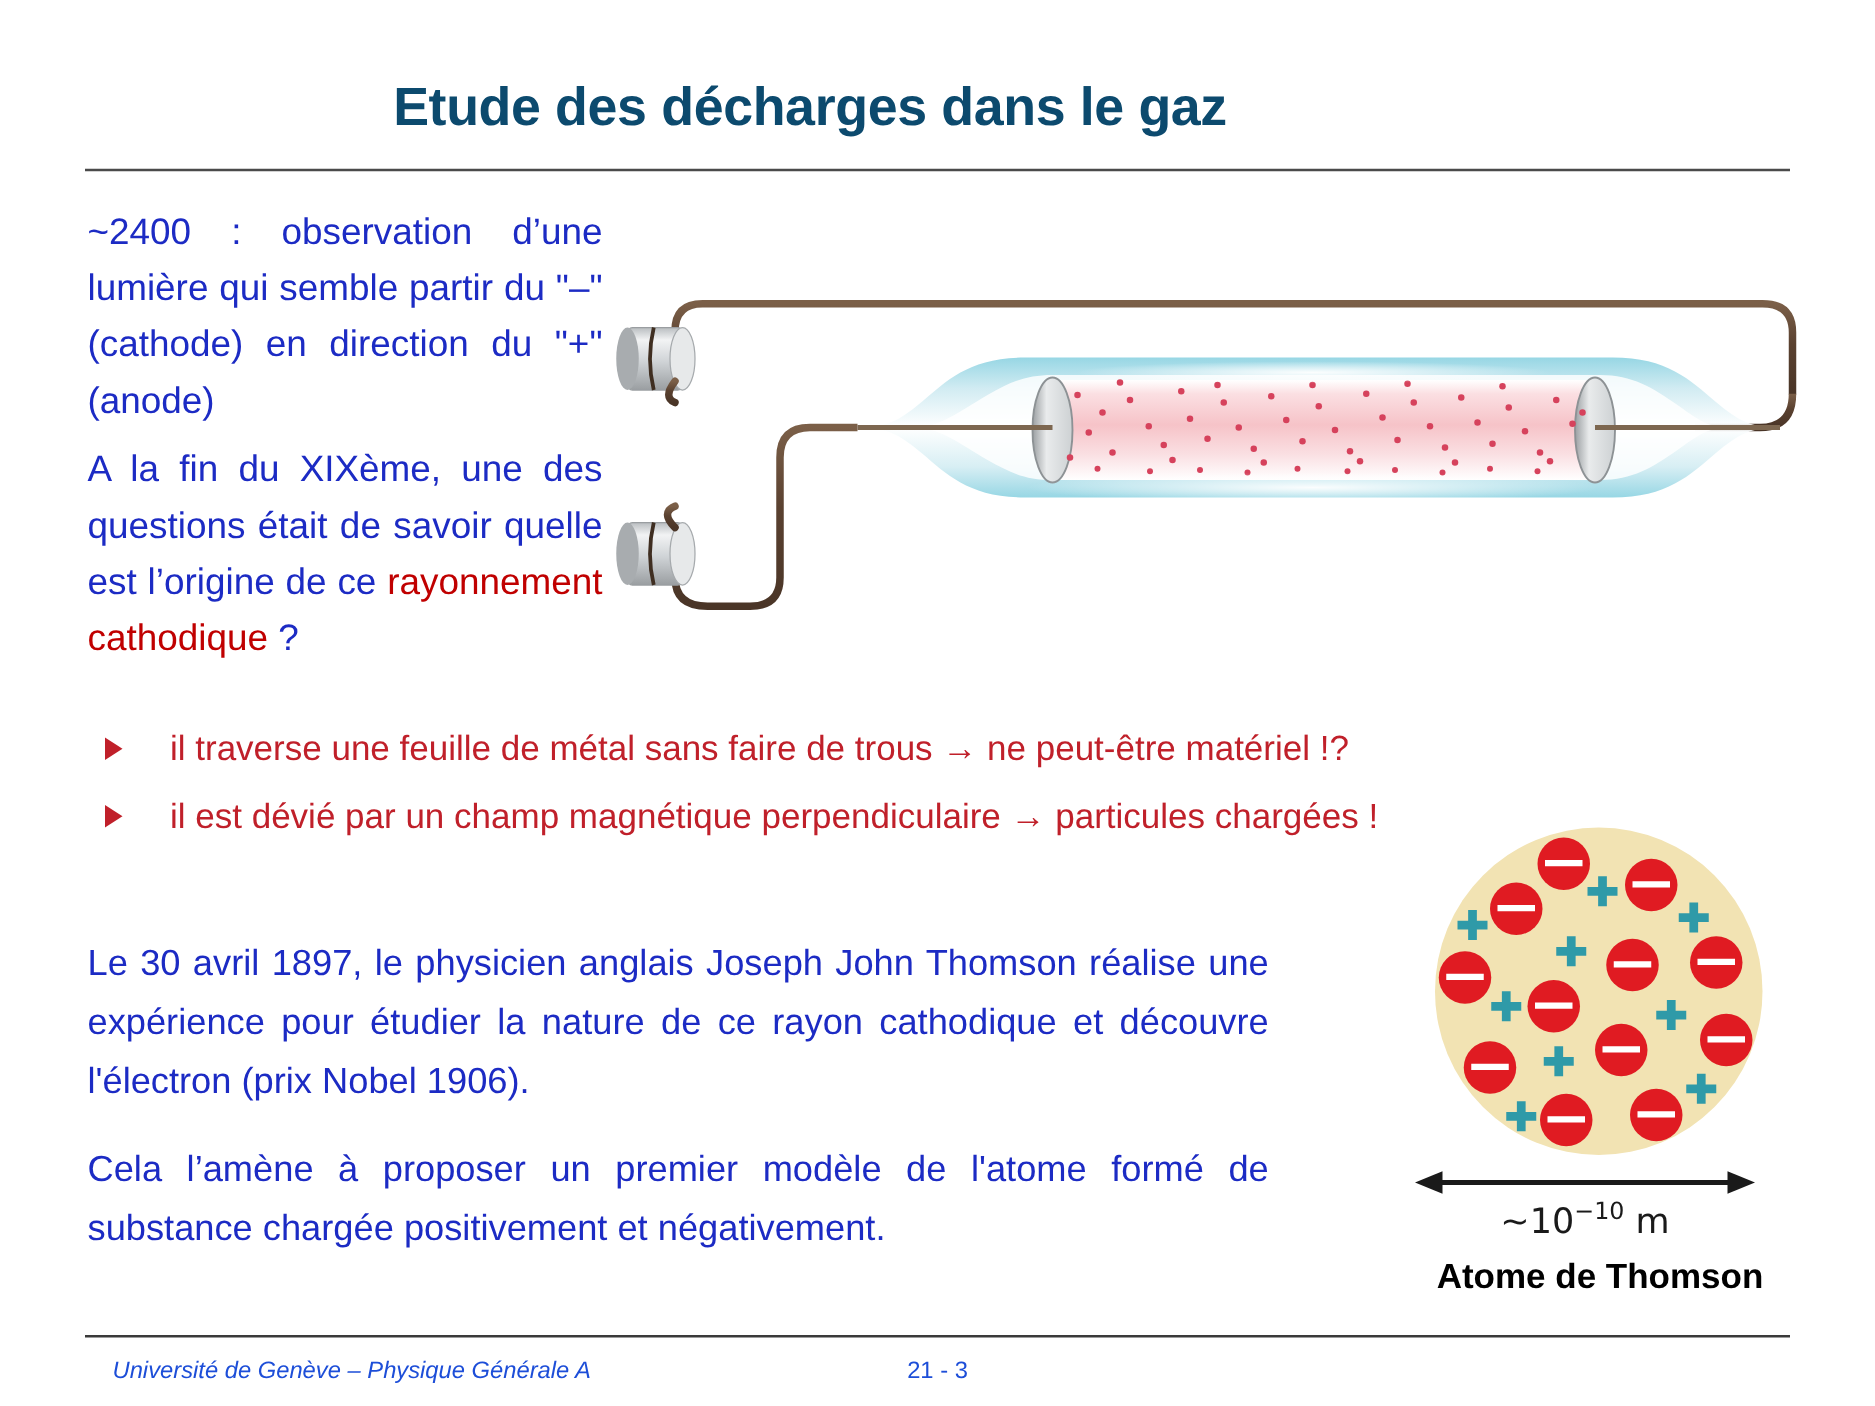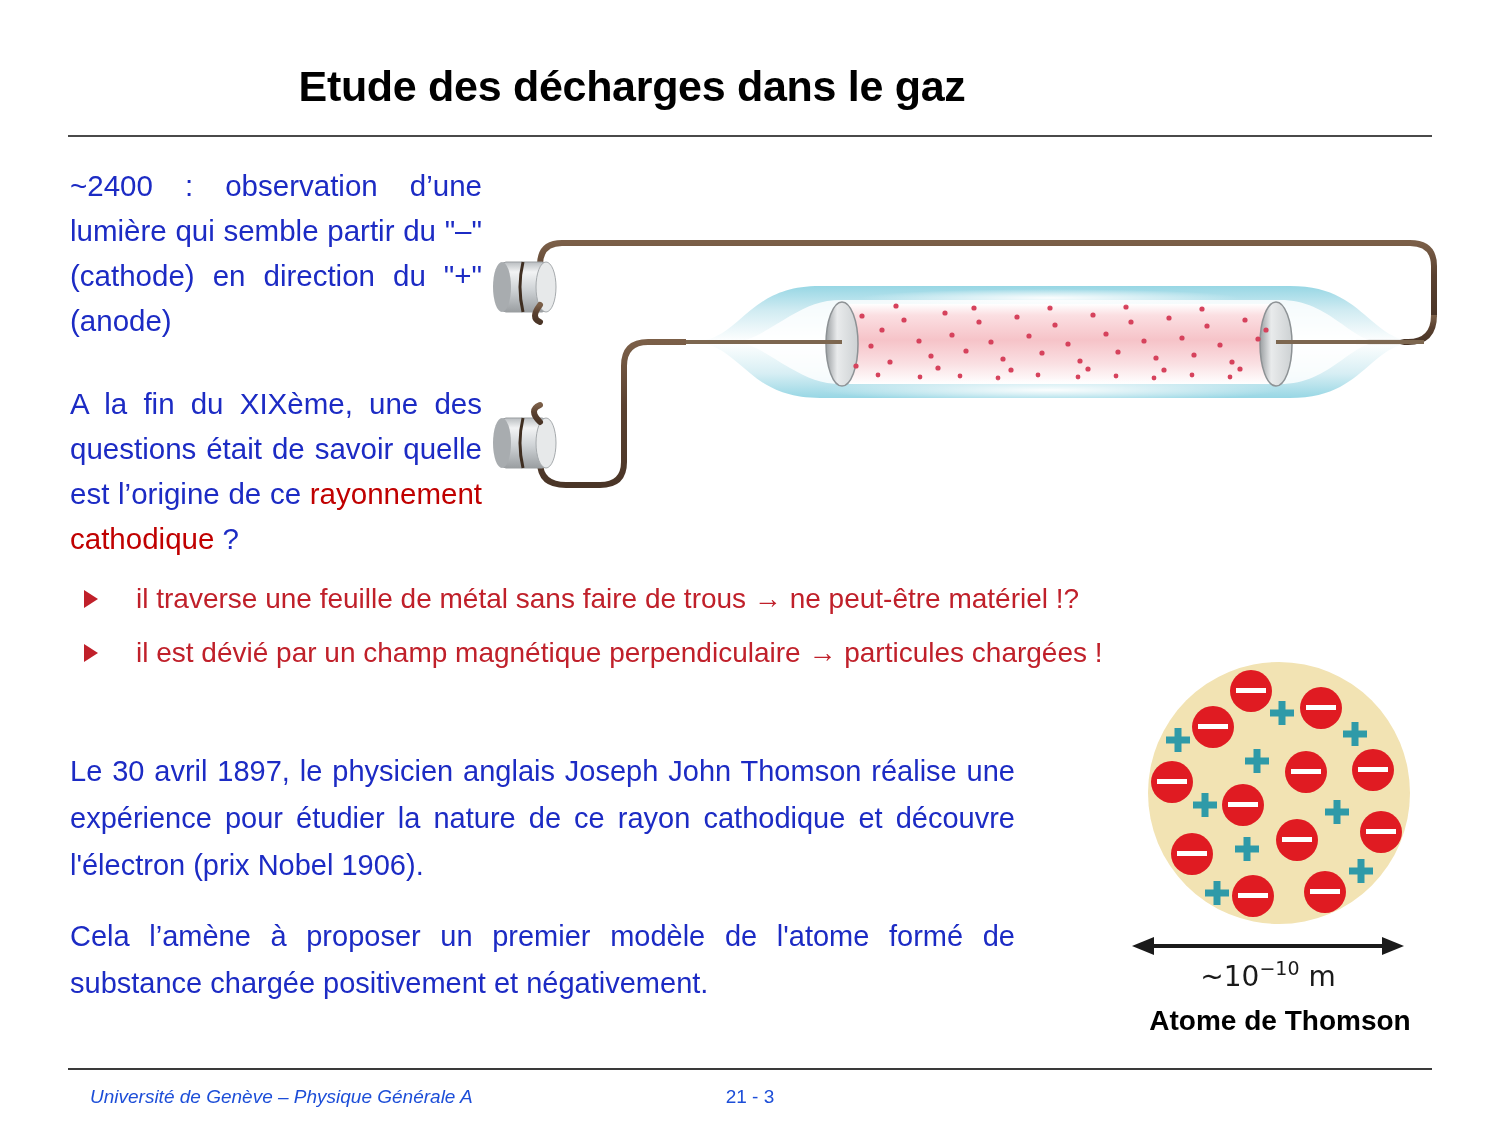--- a/index.html
+++ b/index.html
@@ -14,27 +14,27 @@
     position: relative;
     width: 1500px;
     height: 1125px;
     background: #ffffff;
     overflow: hidden;
   }
 
   
   #title {
     position: absolute;
-    left: 0;
+    left: 16px;
     top: 62px;
     width: 1264px;
     text-align: center;
     font-size: 43px;
     font-weight: bold;
-    color: #000000;
+    color: #0c4a6e;
     letter-spacing: -0.3px;
   }
   #title-rule {
     position: absolute;
     left: 68px;
     top: 135px;
     width: 1364px;
     height: 0;
     border-top: 2px solid #4a4a4a;
   }
@@ -44,21 +44,21 @@
     position: absolute;
     left: 70px;
     top: 163px;
     width: 412px;
     color: #1c2bc4;
     font-size: 29.5px;
     line-height: 45px;
     text-align: justify;
   }
   #upper-text p { margin: 0; }
-  #upper-text p.gap { margin-top: 38px; }
+  #upper-text p.gap { margin-top: 10px; }
   .red-span { color: #c00000; }
 
   
   #tube-figure {
     position: absolute;
     left: 490px;
     top: 170px;
     width: 960px;
     height: 330px;
   }

